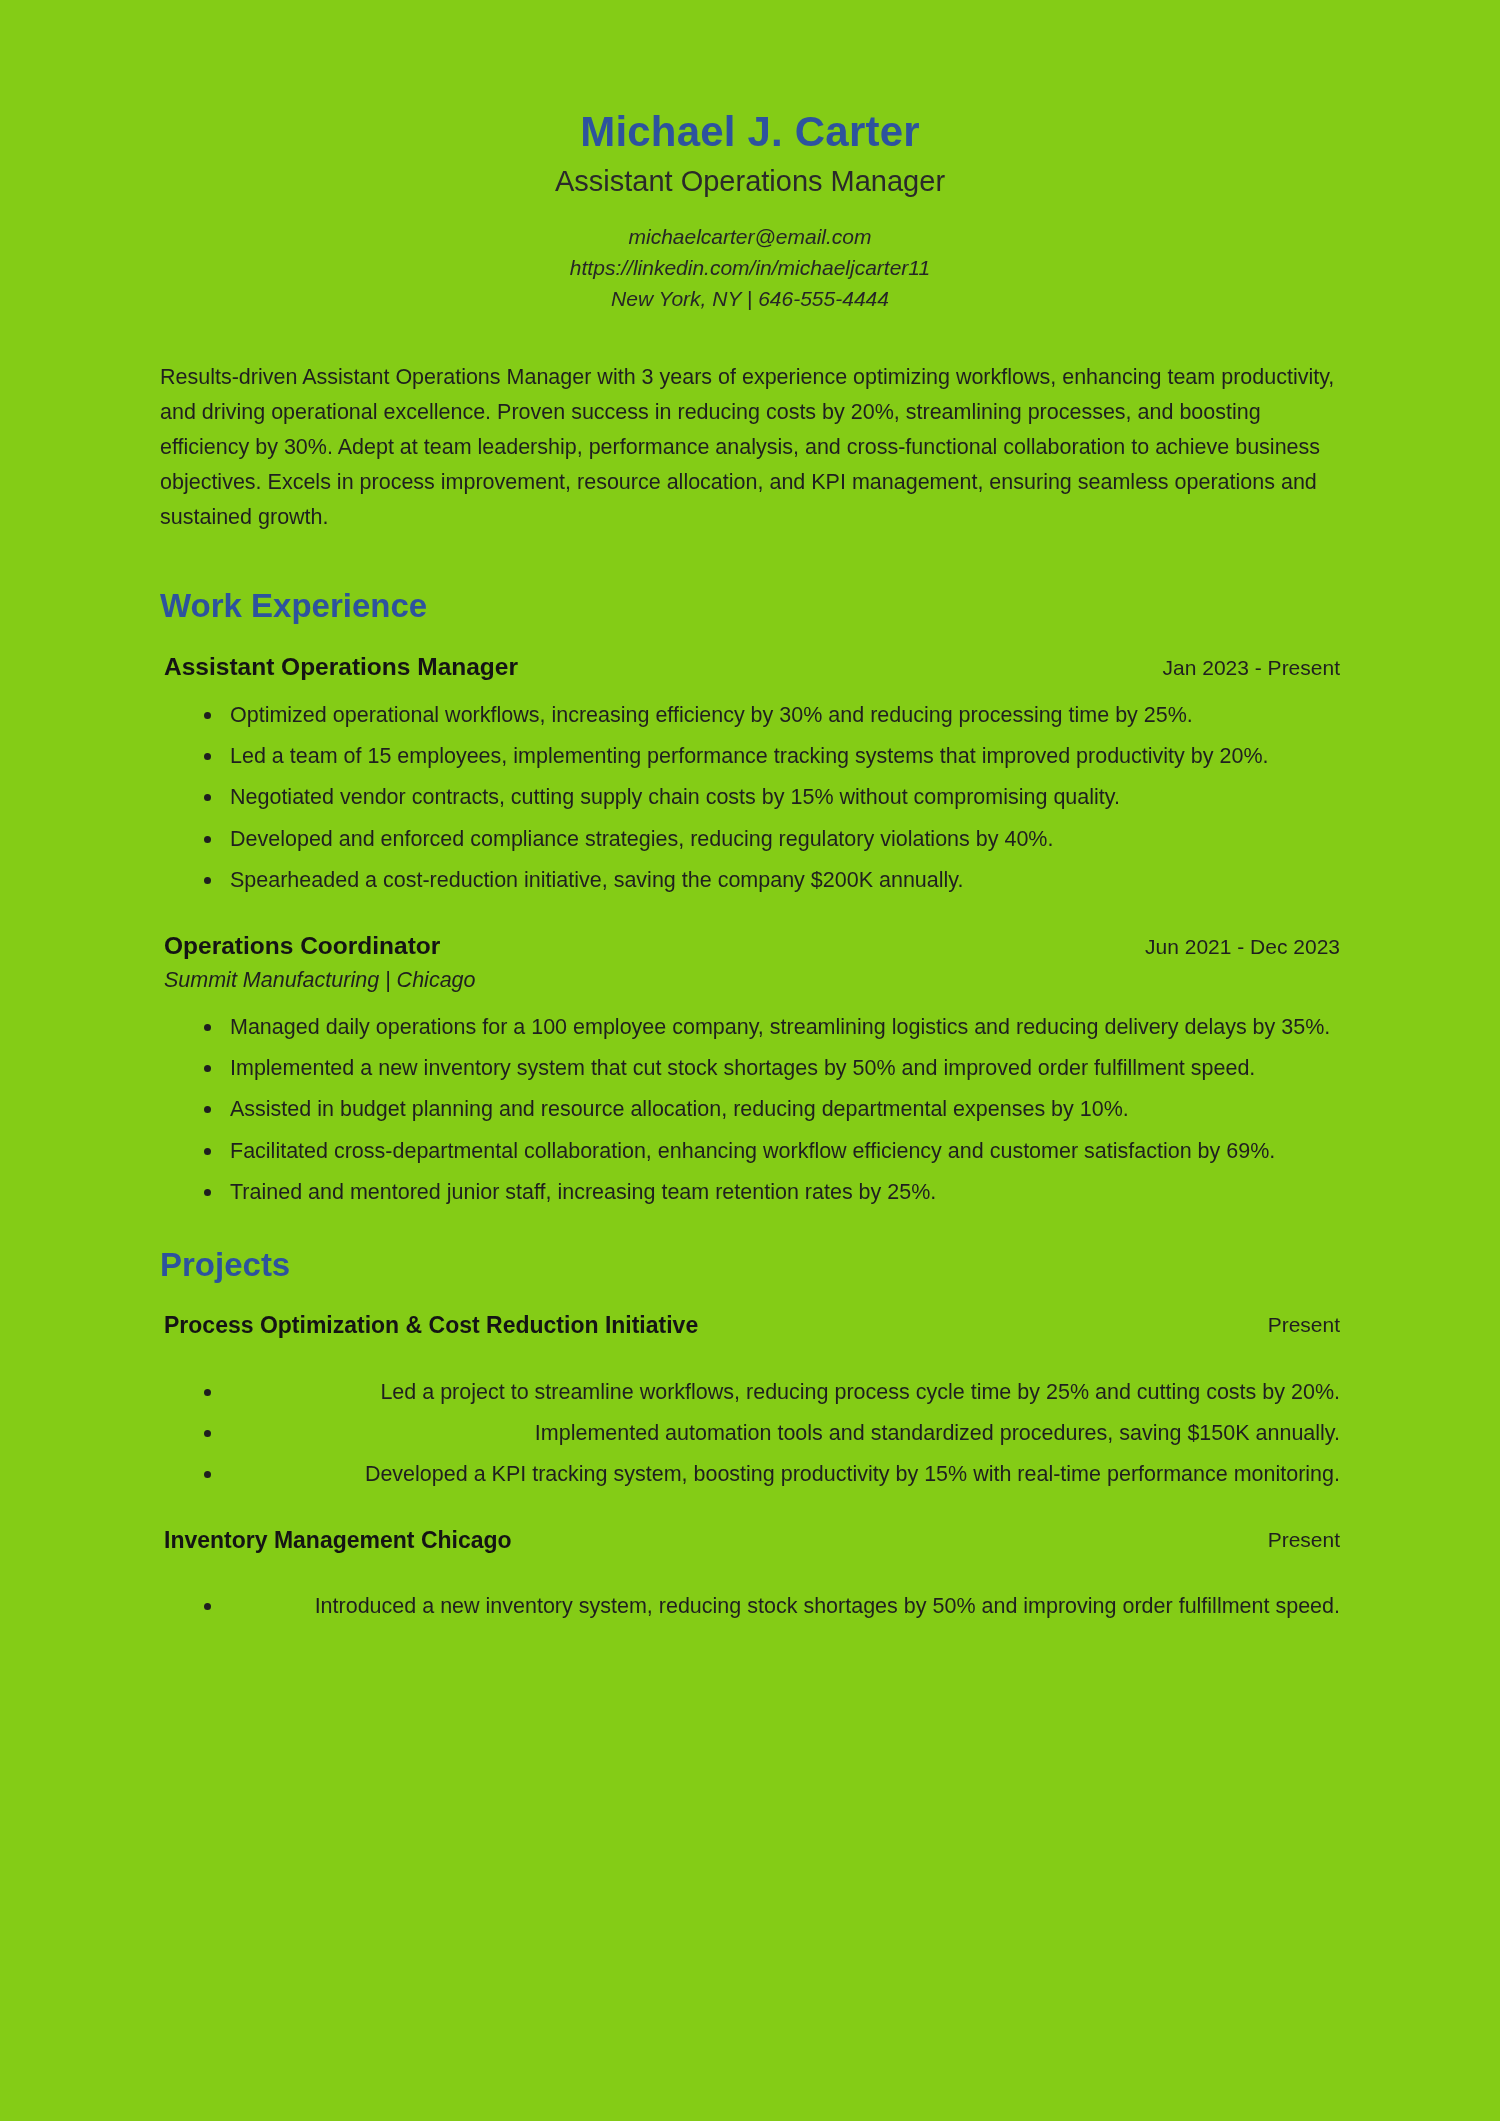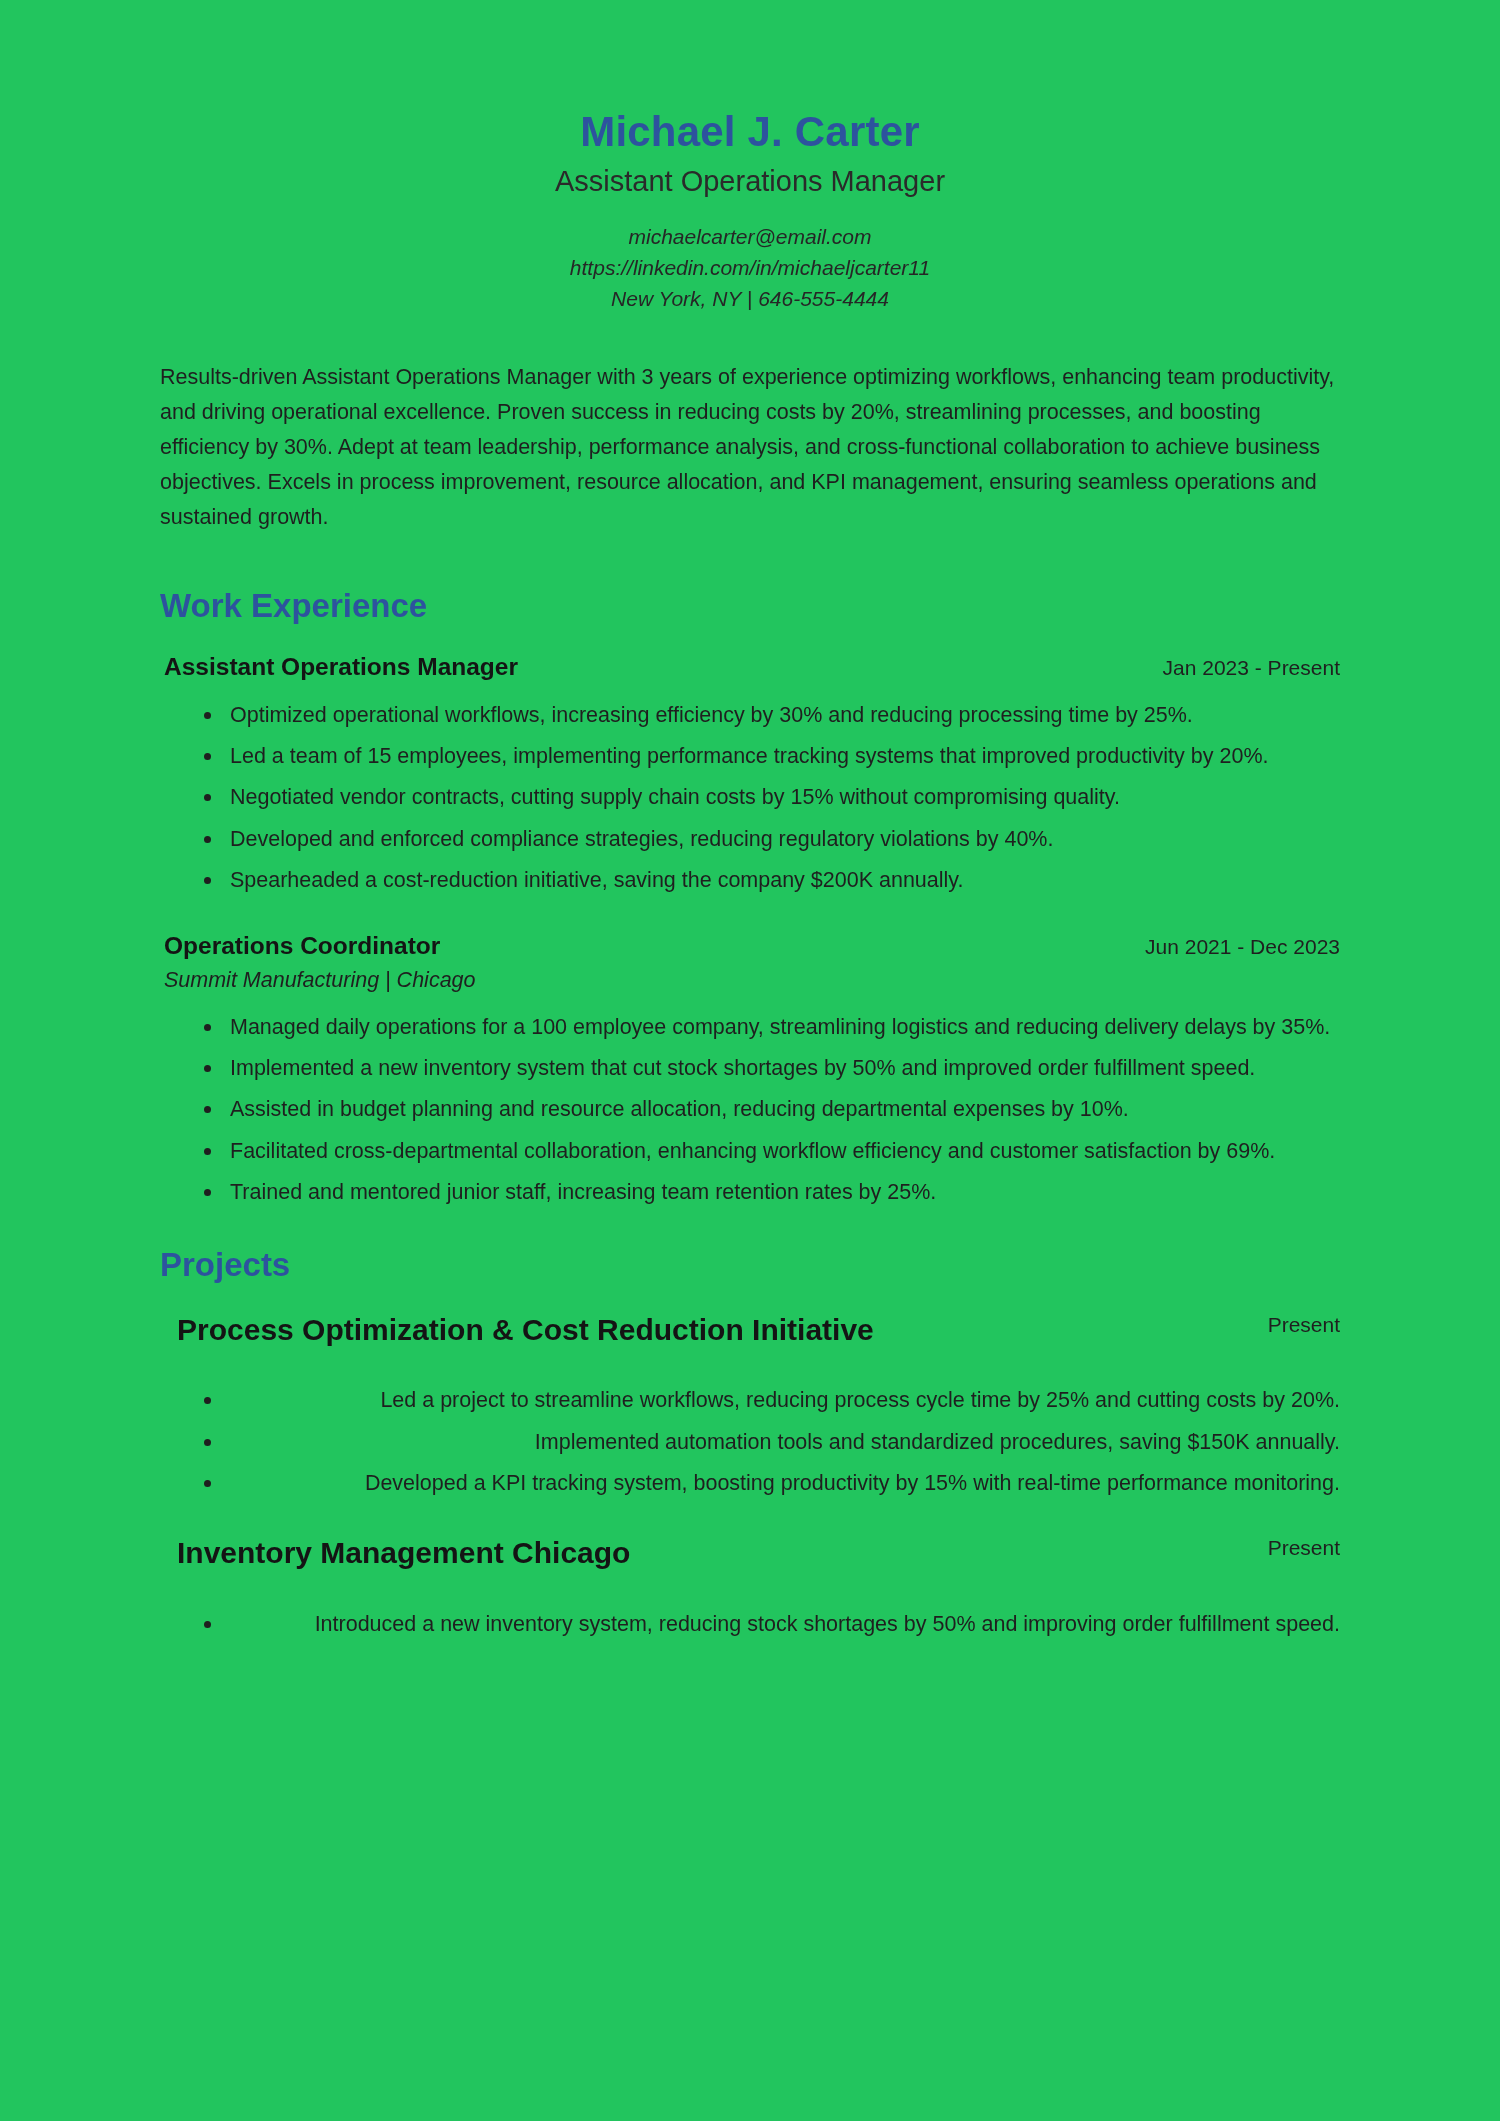--- a/index.html
+++ b/index.html
@@ -9,21 +9,21 @@
   }
   body {
     font-family: "Liberation Sans", sans-serif;
     color: #1b1b1b;
     -webkit-font-smoothing: antialiased;
   }
   .page {
     position: relative;
     width: 1500px;
     height: 2121px;
-    background: #22c55e;
+    background: #84cc16;
     box-sizing: border-box;
     padding: 108px 160px 40px 160px;
     overflow: hidden;
   }
 
   
   .header {
     text-align: center;
     margin-bottom: 46px;
   }
@@ -132,22 +132,21 @@
     border-radius: 50%;
     background: #1f1f1f;
   }
 
   
   .entry.project .bullets {
     margin-top: 36px;
     text-align: right;
   }
   .entry.project .entry-title {
-    font-size: 30px;
-    margin-left: 13px;
+    font-size: 23px;
   }
   .entry.project .entry-date {
     padding-top: 0;
   }
 </style>
 </head>
 <body>
 
 <div class="page">
 

